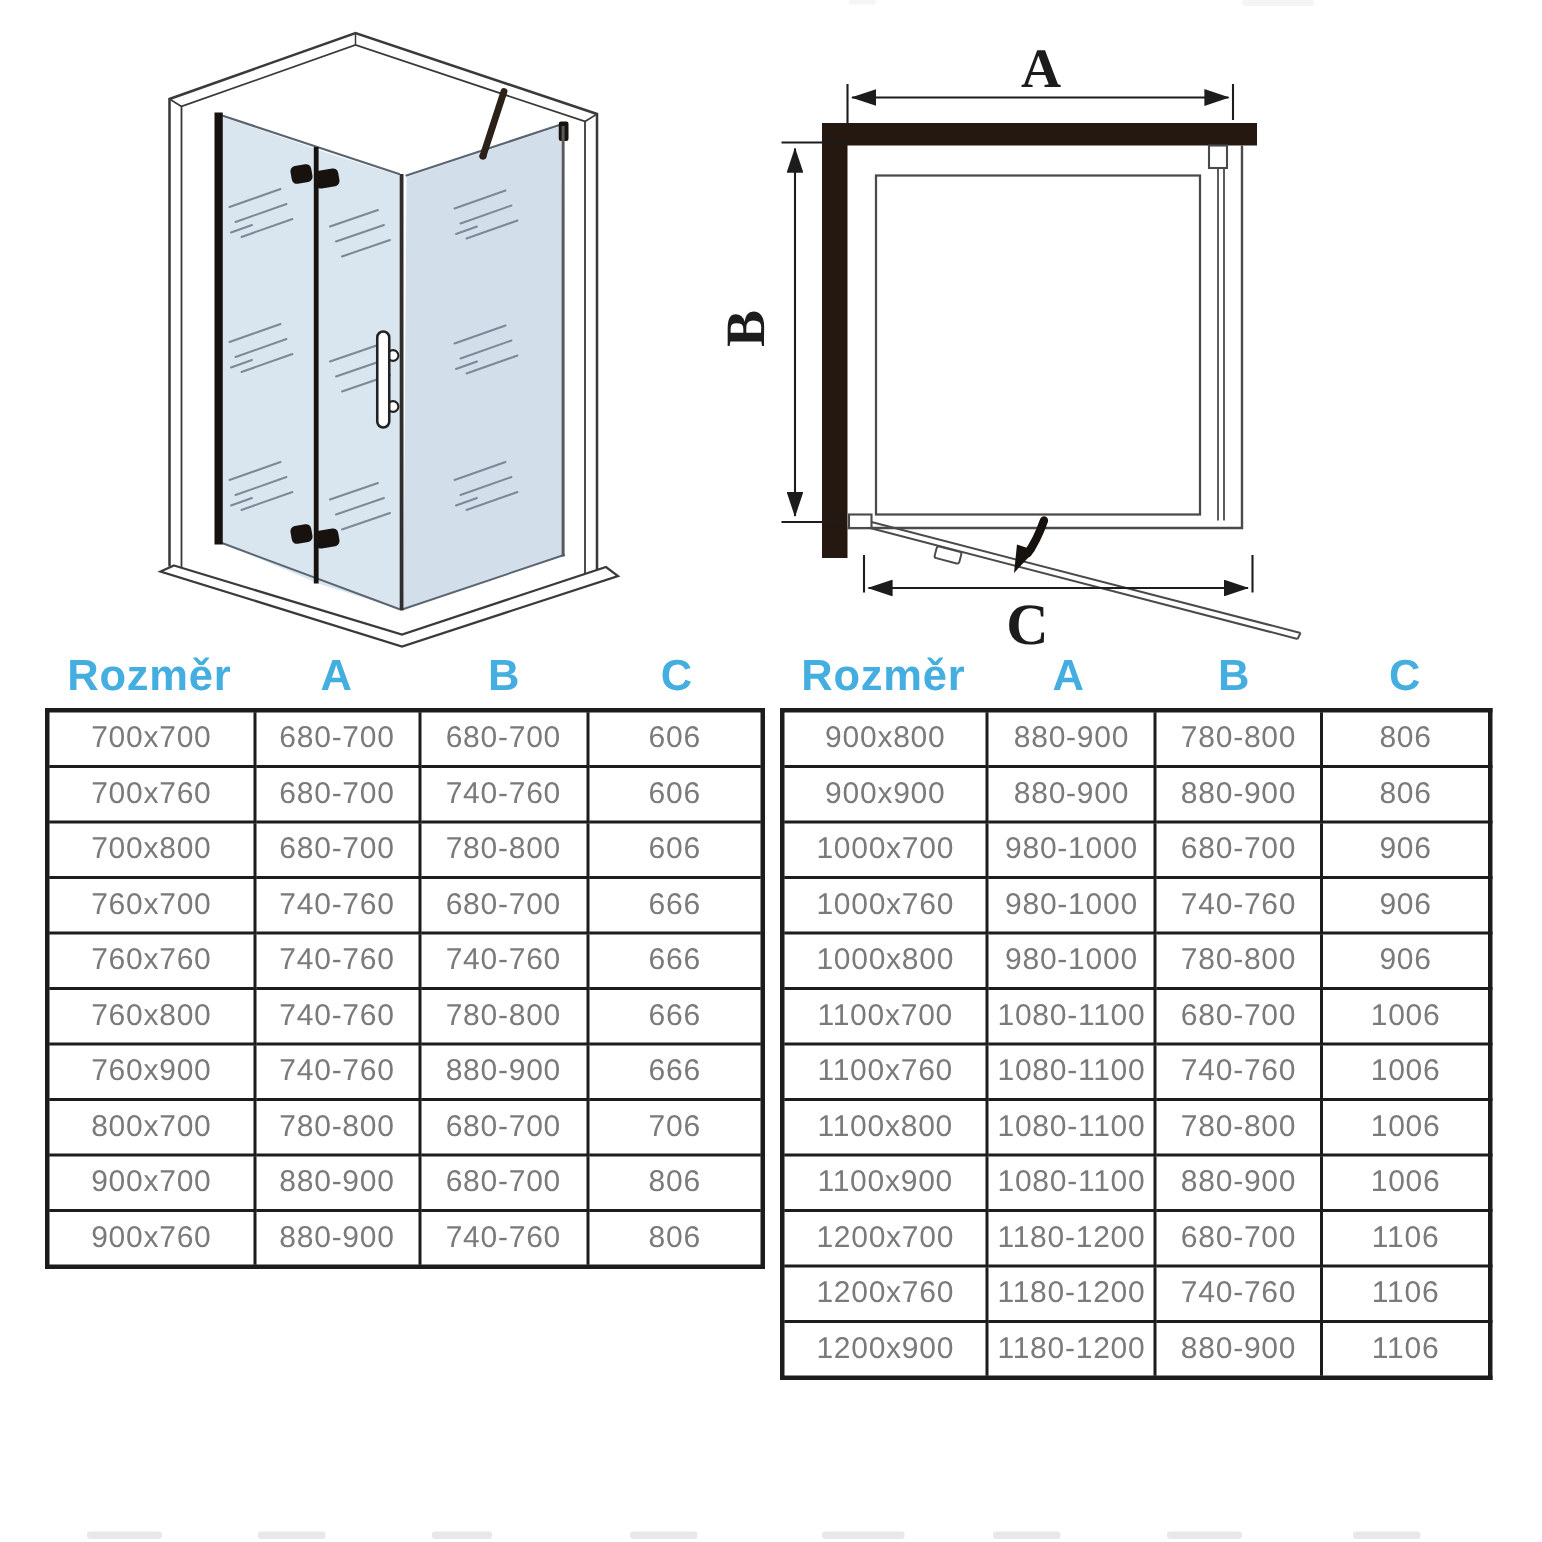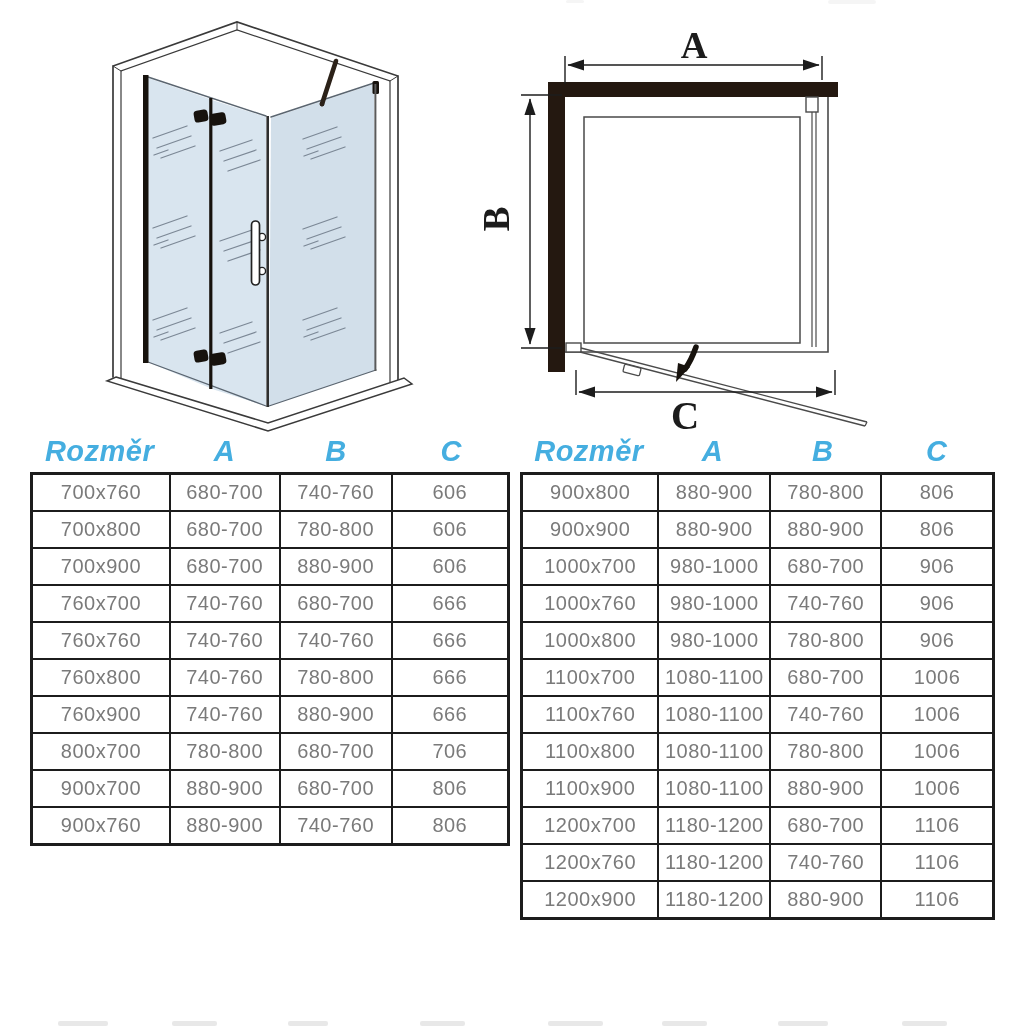--- a/index.html
+++ b/index.html
@@ -10,21 +10,21 @@
   }
   .diagram-area{position:absolute;top:0;left:0;width:1028px;height:432px;}
   .diagram-area svg{display:block;width:1028px;height:432px;}
 
   
   .dim-table{position:absolute;top:433px;}
   .dim-table.left{left:30px;width:480px;}
   .dim-table.right{left:520px;width:475px;}
   .thead{
     display:grid;grid-template-columns:29% 23% 23.5% 24.5%;
-    height:36px;margin-bottom:3px;font-style:italic;
+    height:36px;margin-bottom:3px;
   }
   .thead span{
     display:flex;align-items:center;justify-content:center;
     color:var(--header-blue,#45aee0);
     font-size:29px;font-weight:bold;letter-spacing:.5px;
   }
   table.grid{
     width:100%;border-collapse:collapse;table-layout:fixed;
     border:3px solid var(--line-black,#1c1c1c);
   }
@@ -190,35 +190,35 @@
   </div>
   <table class="grid">
     <colgroup>
         <col style="width:29%">
         <col style="width:23%">
         <col style="width:23.5%">
         <col style="width:24.5%">
       </colgroup>
     <tbody>
         <tr>
+          <td>700x700</td>
+          <td>680-700</td>
+          <td>680-700</td>
+          <td>606</td>
+        </tr>
+        <tr>
           <td>700x760</td>
           <td>680-700</td>
           <td>740-760</td>
           <td>606</td>
         </tr>
         <tr>
           <td>700x800</td>
           <td>680-700</td>
           <td>780-800</td>
-          <td>606</td>
-        </tr>
-        <tr>
-          <td>700x900</td>
-          <td>680-700</td>
-          <td>880-900</td>
           <td>606</td>
         </tr>
         <tr>
           <td>760x700</td>
           <td>740-760</td>
           <td>680-700</td>
           <td>666</td>
         </tr>
         <tr>
           <td>760x760</td>

